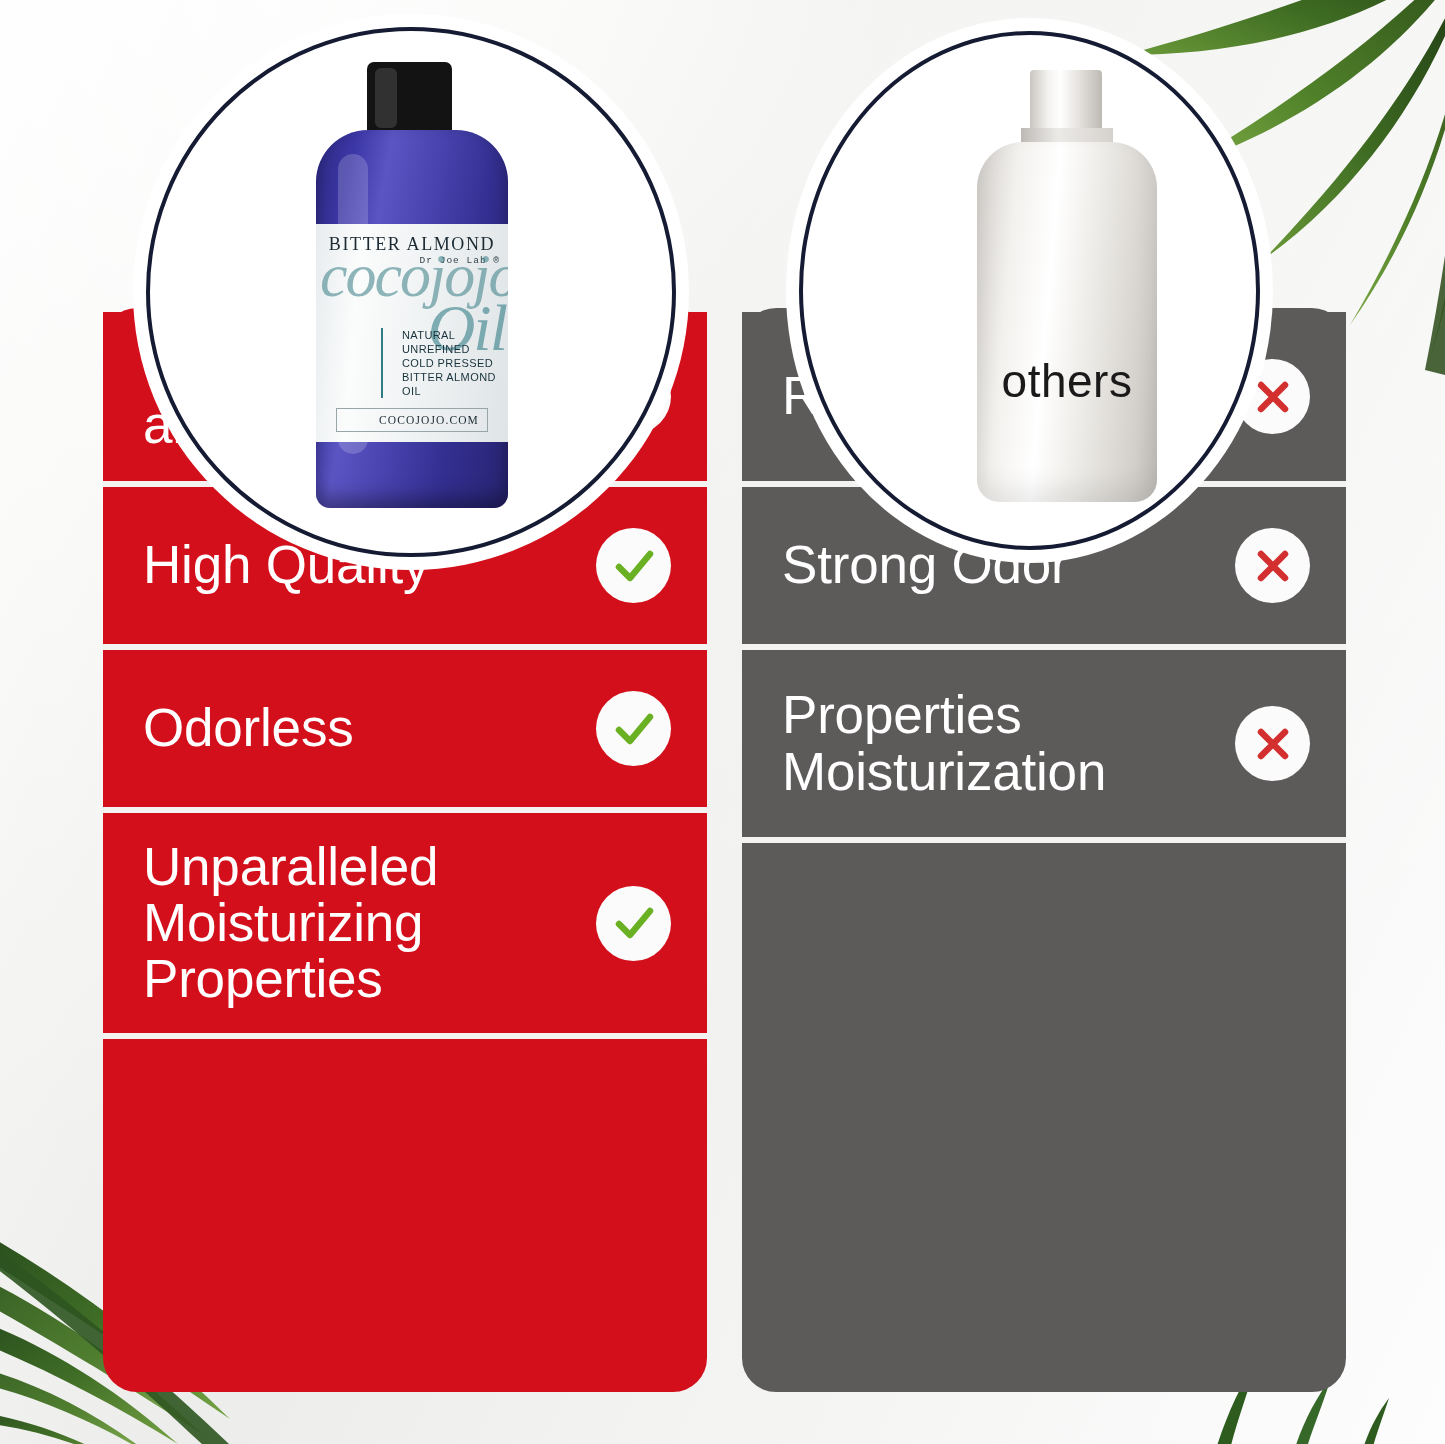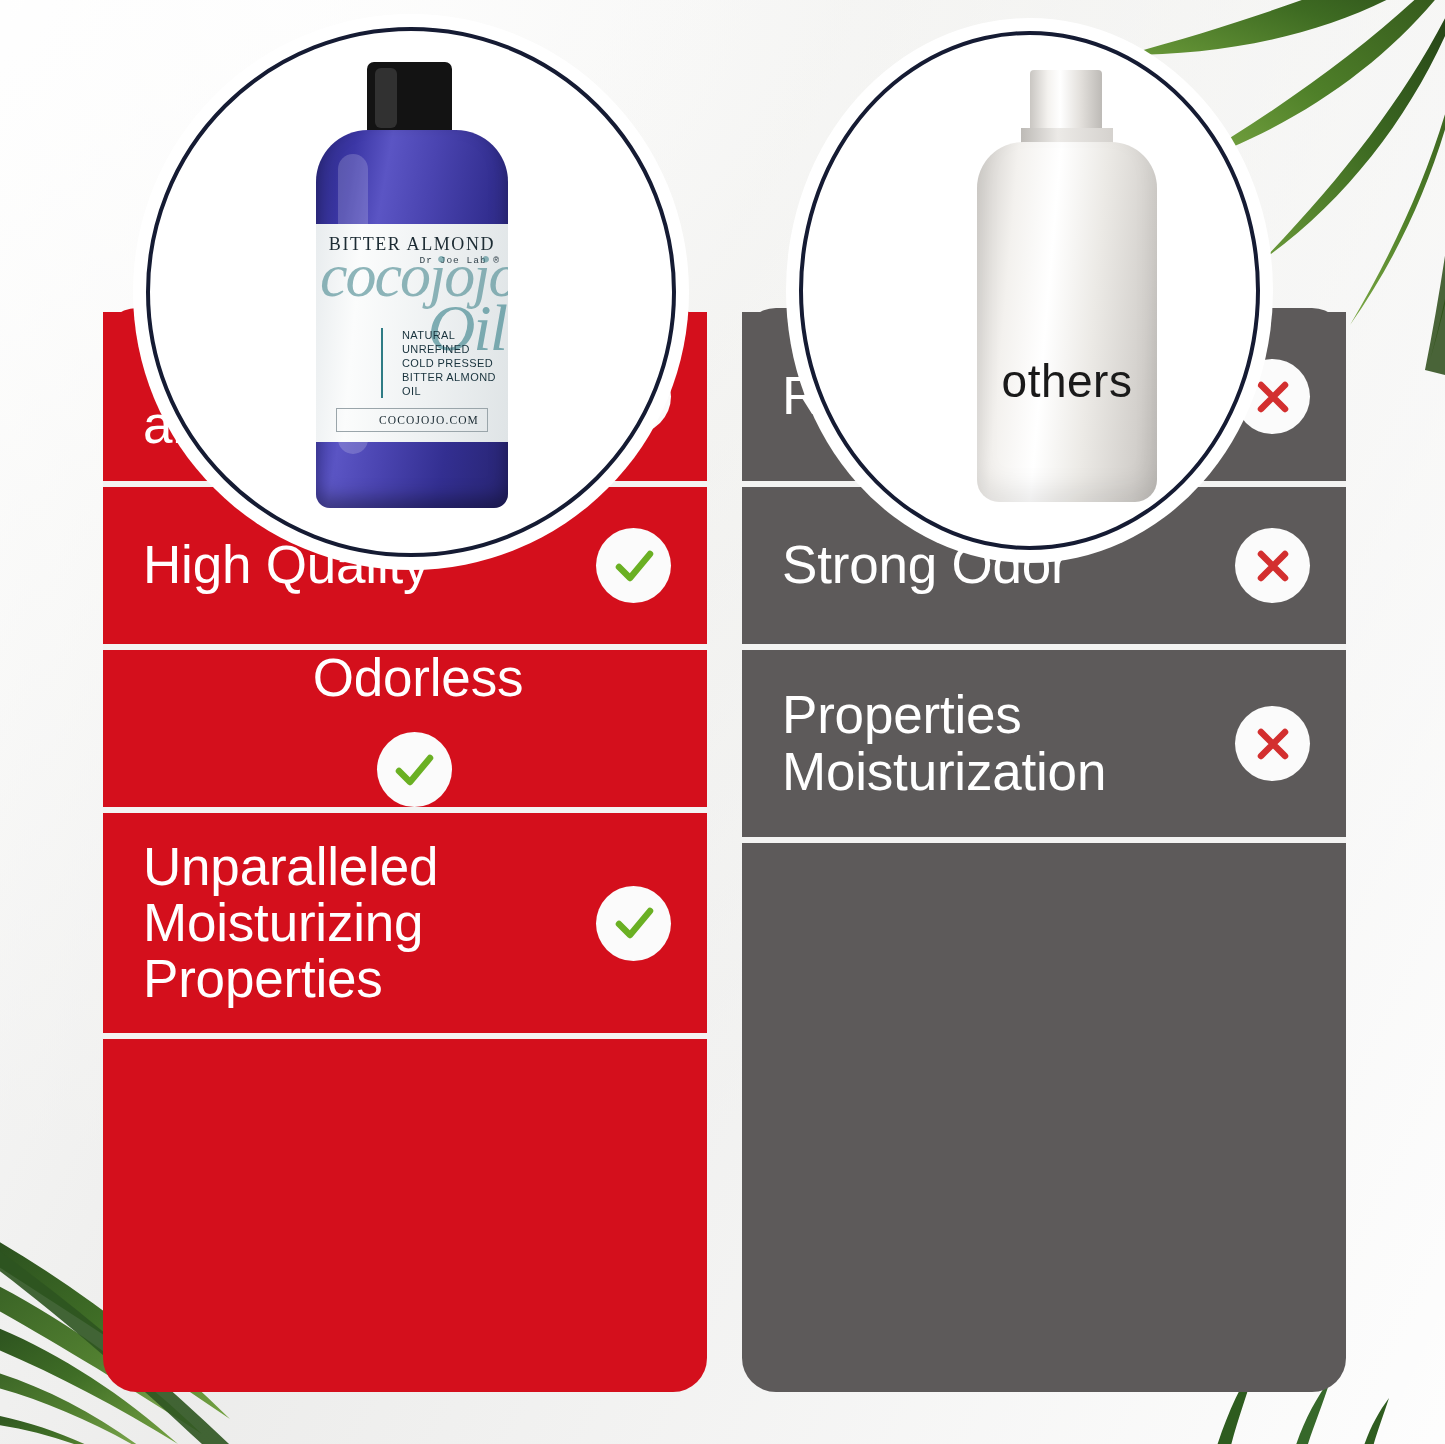--- a/index.html
+++ b/index.html
@@ -64,21 +64,21 @@
     margin-right:22px;margin-left:14px;
   }
   .badge svg{display:block;}
 
   
   .rl .row{background:#d40f1c;}
   .rr .row{background:#5d5a5a;}
 
   .rl .row:nth-child(1){height:175px;}
   .rl .row:nth-child(2){height:163px;}
-  .rl .row:nth-child(3){height:163px;flex-direction:column;}
+  .rl .row:nth-child(3){height:163px;}
   .rl .row:nth-child(4){height:226px;gap:48px;}
 
   .rr .row:nth-child(1){height:175px;}
   .rr .row:nth-child(2){height:163px;}
   .rr .row:nth-child(3){height:193px;}
   .rr .row:nth-child(4){height:226px;}
 
   .rr .row-label{font-size:53px;}
 
   

